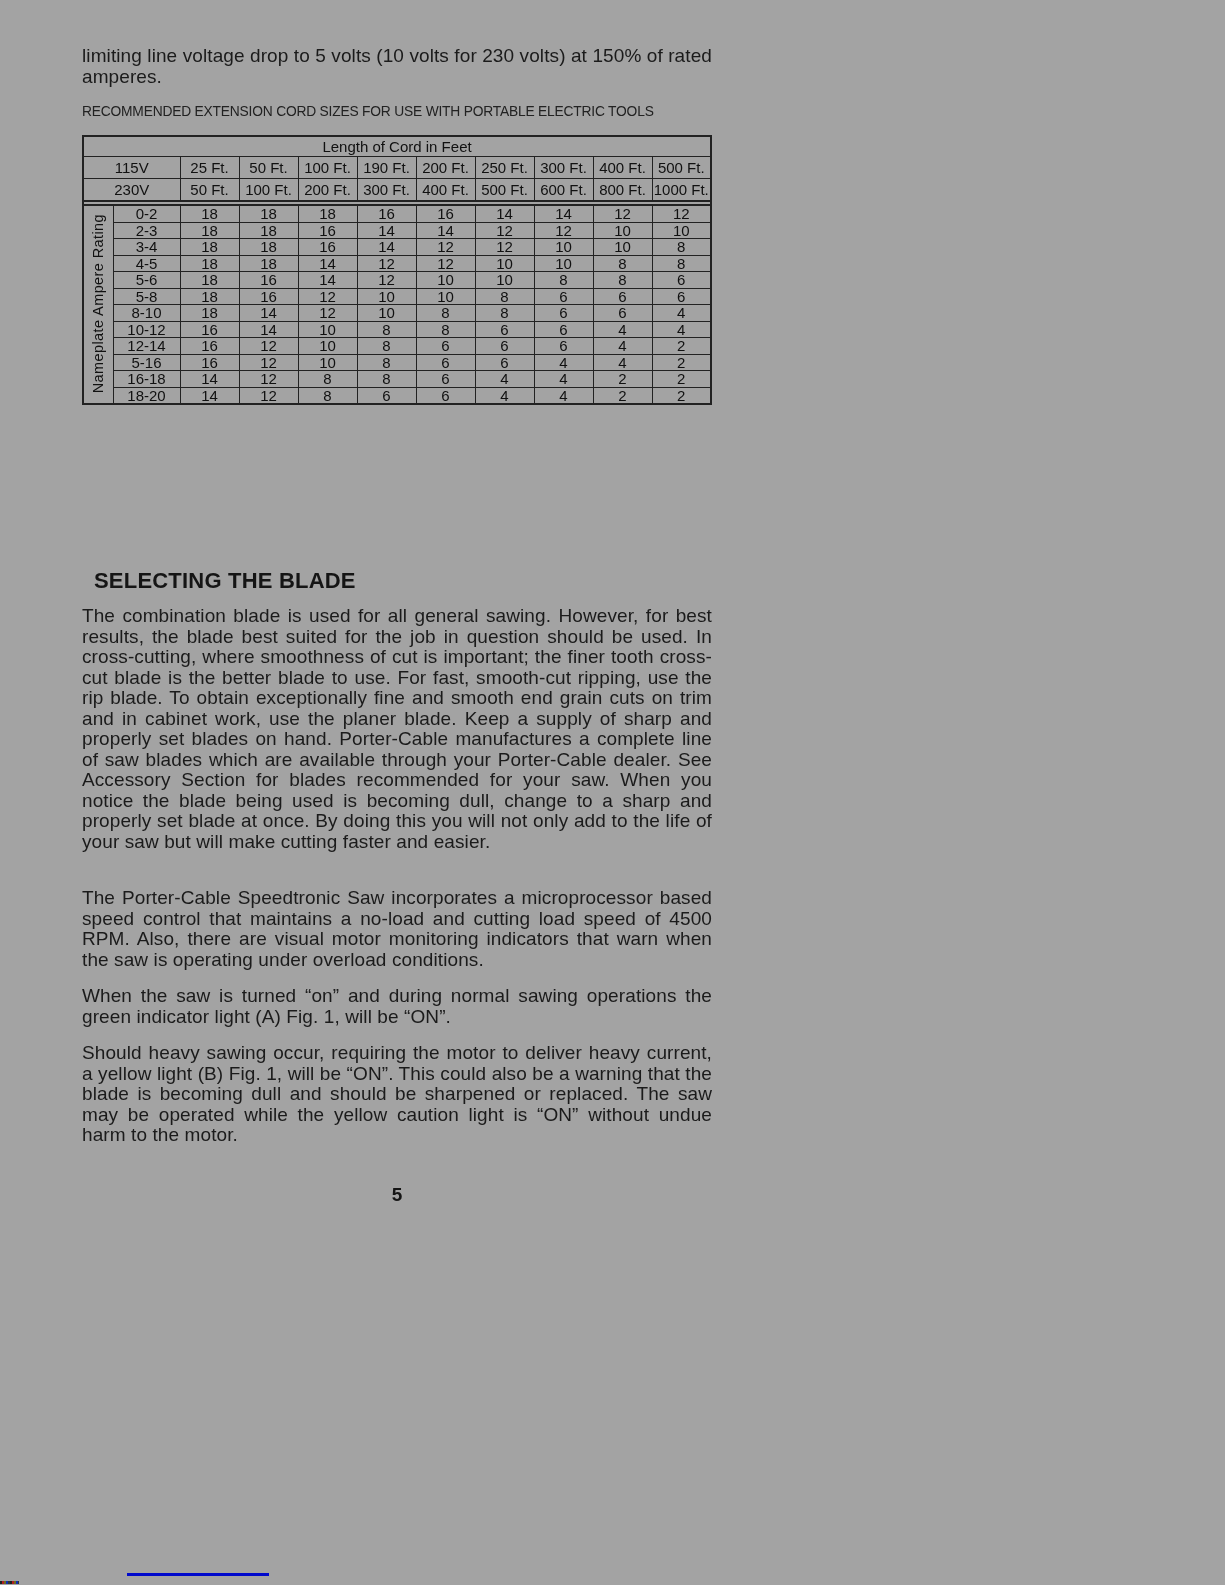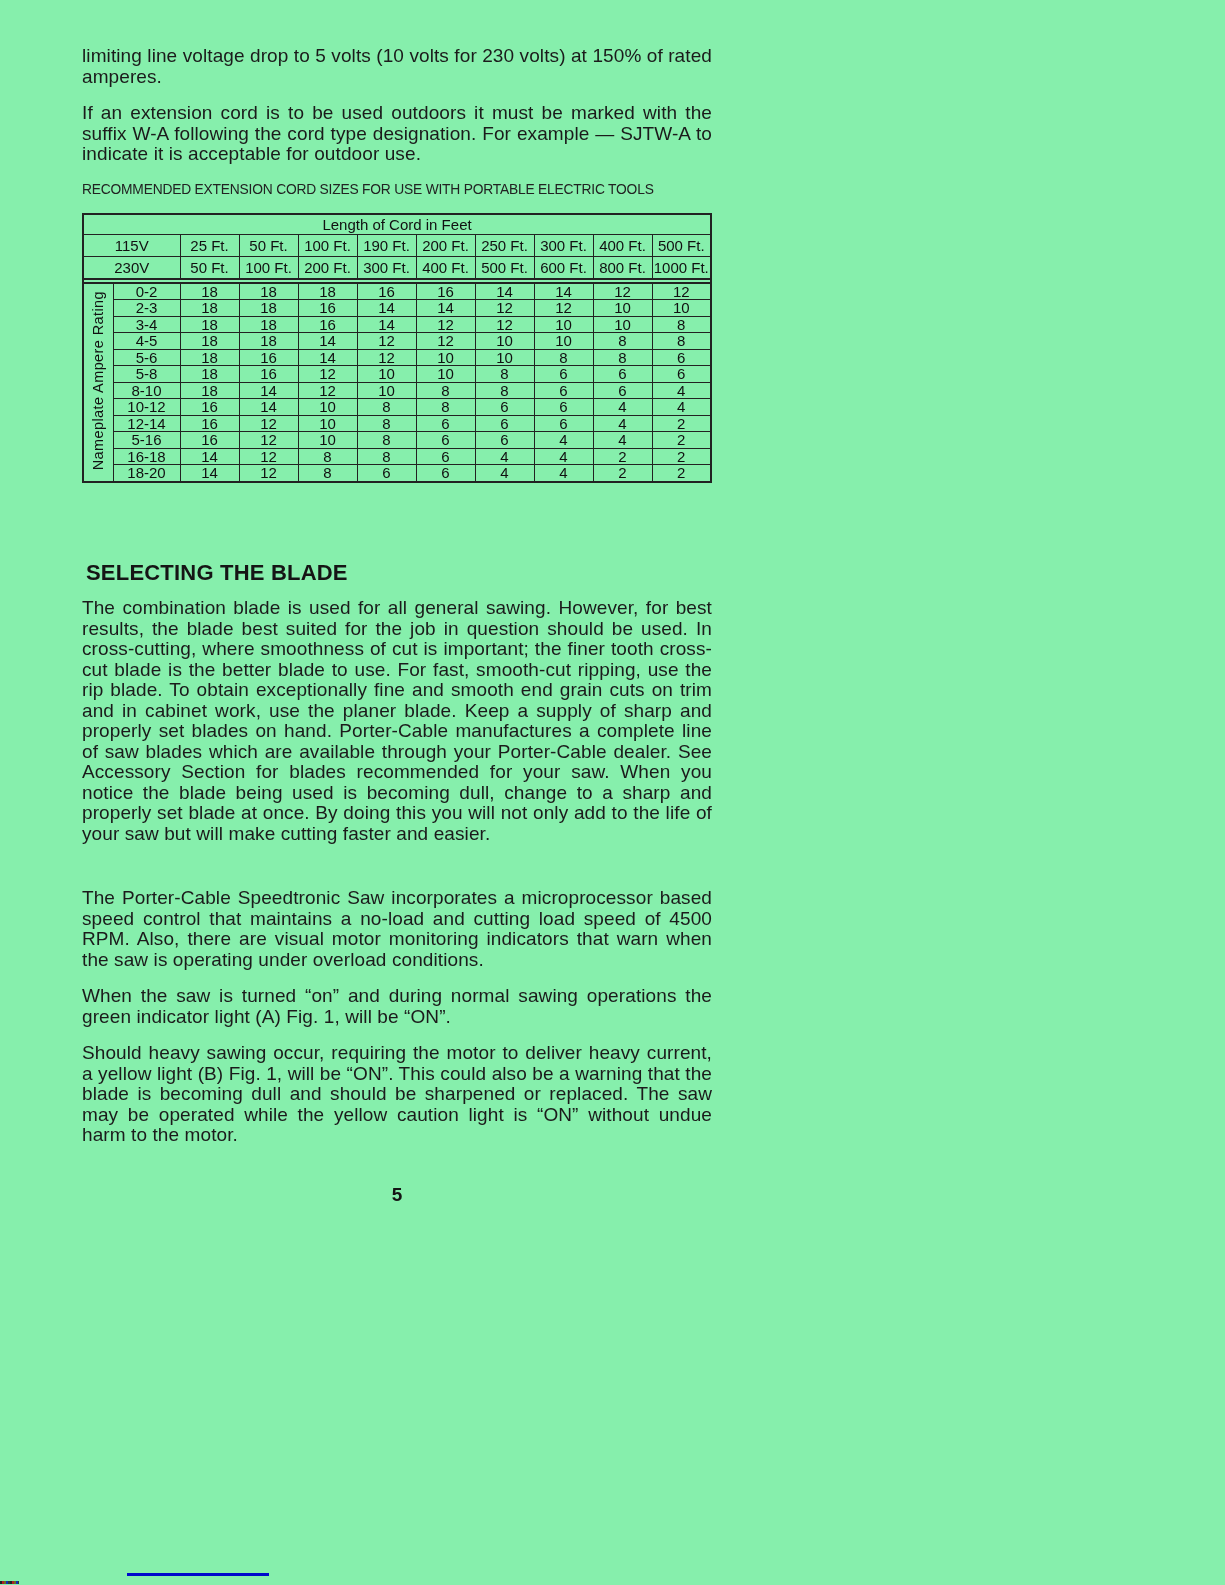--- a/index.html
+++ b/index.html
@@ -4,21 +4,21 @@
 <style>
   html, body { margin: 0; padding: 0; }
   body {
     width: 1225px; height: 1585px;
     background: #ffffff;
     font-family: "Liberation Sans", sans-serif;
     color: #1b1b1b;
     position: relative;
     overflow: hidden;
   }
-  .page { position: absolute; inset: 0; background: #86efac; }
+  .page { position: absolute; inset: 0; background: #a3a3a3; }
 
   .block { position: absolute; left: 82px; width: 630px; }
   .block-top { top: 46px; }
   .block-blade { top: 556px; }
   .block-foreword { top: 872px; }
 
   p.body-text {
     margin: 0;
     font-size: 19px;
     line-height: 20.5px;
@@ -66,21 +66,21 @@
     display: inline-block;
     writing-mode: vertical-rl;
     transform: rotate(180deg);
     font-size: 14.5px;
     letter-spacing: 0.4px;
     white-space: nowrap;
     color: #111;
   }
 
   h2.section-heading {
-    margin: 4px;
+    margin: 12px;
     font-size: 22px;
     font-weight: bold;
     letter-spacing: 0.2px;
     color: #151515;
   }
   .block-blade p.body-text { margin-top: 12px; }
 
   h1.foreword-heading {
     margin: 0;
     text-align: center;
@@ -115,21 +115,20 @@
       #222 0 2px, #b02020 2px 4px, #6b6b20 4px 6px, #1030b0 6px 8px, #333 8px 10px);
   }
 </style>
 </head>
 <body>
 
 <div class="page">
 
   <div class="block block-top">
     <p class="body-text">limiting line voltage drop to 5 volts (10 volts for 230 volts) at 150% of rated amperes.</p>
-    <p class="body-text">If an extension cord is to be used outdoors it must be marked with the suffix W-A following the cord type designation. For example — SJTW-A to indicate it is acceptable for outdoor use.</p>
     <div class="table-caption">RECOMMENDED EXTENSION CORD SIZES FOR USE WITH PORTABLE ELECTRIC TOOLS</div>
 
     <table id="cord-table">
       <colgroup>
         <col style="width:30px">
           <col style="width:67px">
         <col style="width:59px">
           <col style="width:59px">
           <col style="width:59px">
         <col style="width:59px">

